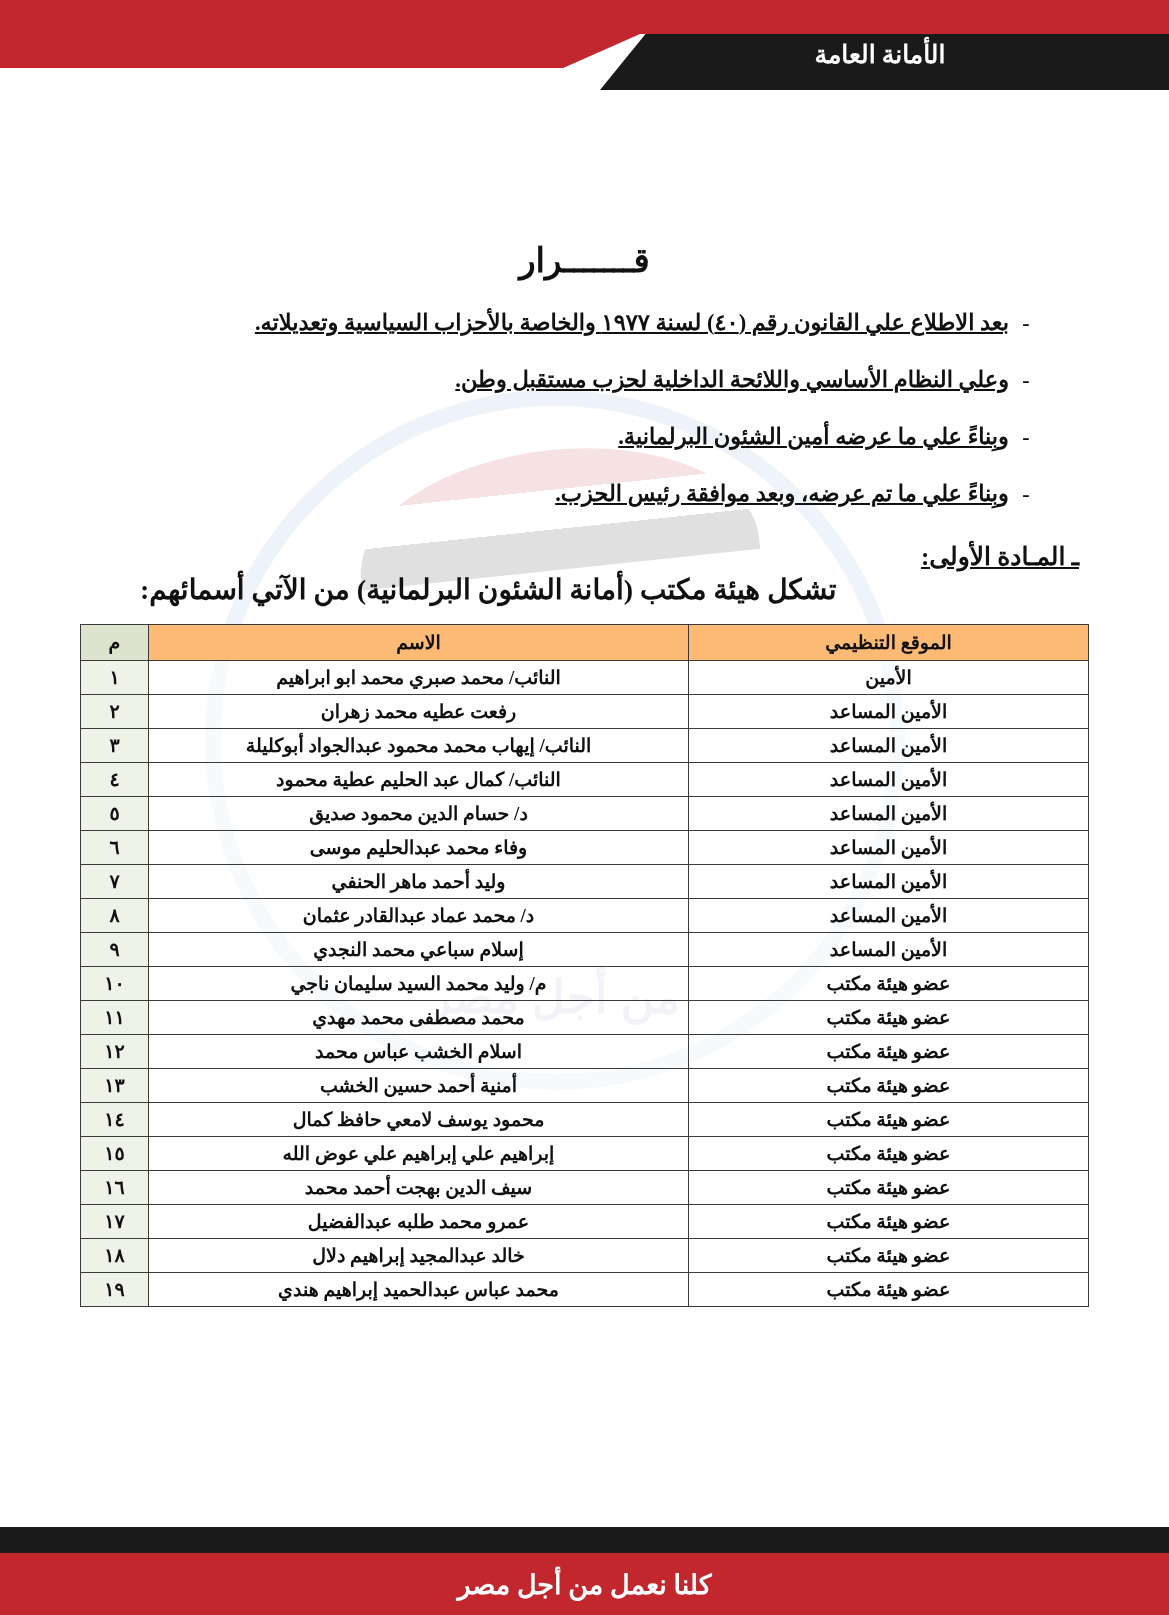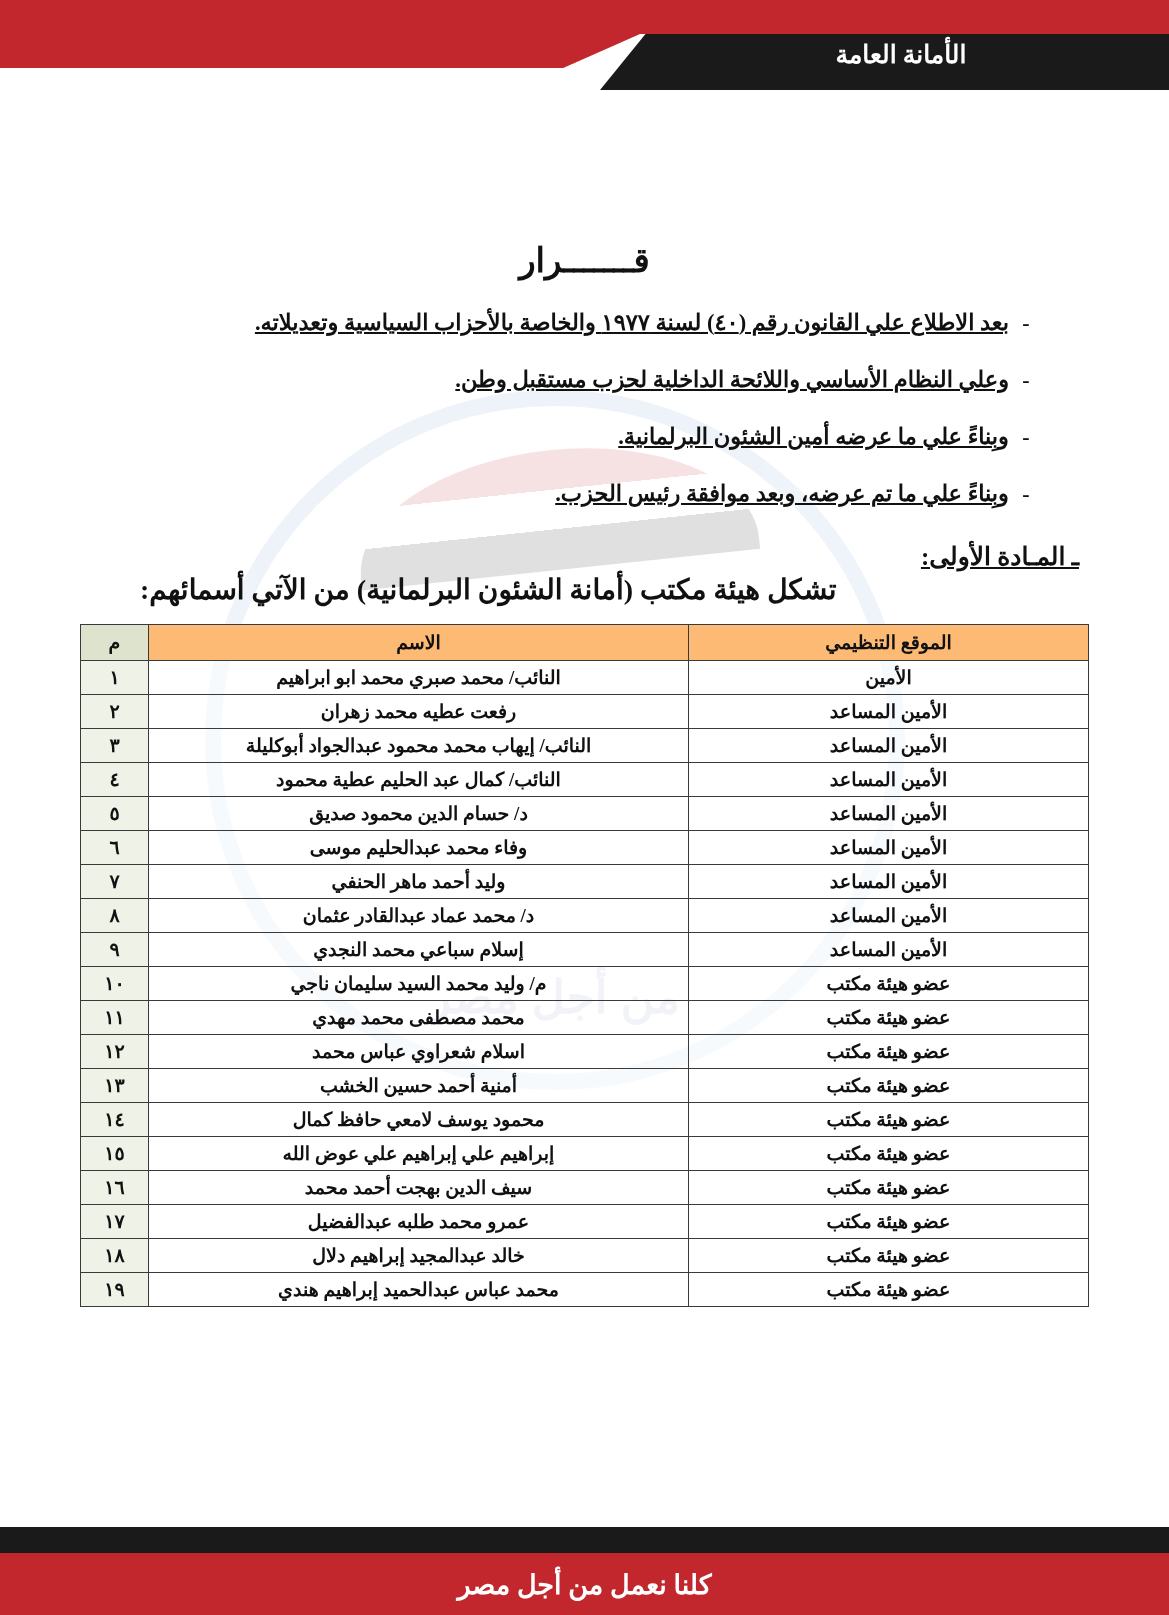--- a/index.html
+++ b/index.html
@@ -45,21 +45,21 @@
     position: absolute;
     top: 34px; left: 600px;
     width: 569px;
     height: 56px;
     background: #1a1a1a;
     clip-path: polygon(8% 0, 100% 0, 100% 100%, 0 100%);
   }
   .hdr-title {
     position: absolute;
     top: 40px;
-    left: 661px;
+    left: 640px;
     width: 480px;
     text-align: center;
     color: #ffffff;
     font-size: 25px;
     font-weight: bold;
     letter-spacing: 0.5px;
   }
 
   
   .logo-wrap {
@@ -419,21 +419,21 @@
             <td>م/ وليد محمد السيد سليمان ناجي</td>
             <td class="num">١٠</td>
           </tr>
           <tr>
             <td>عضو هيئة مكتب</td>
             <td>محمد مصطفى محمد مهدي</td>
             <td class="num">١١</td>
           </tr>
           <tr>
             <td>عضو هيئة مكتب</td>
-            <td>اسلام شعراوي عباس محمد</td>
+            <td>اسلام الخشب عباس محمد</td>
             <td class="num">١٢</td>
           </tr>
           <tr>
             <td>عضو هيئة مكتب</td>
             <td>أمنية أحمد حسين الخشب</td>
             <td class="num">١٣</td>
           </tr>
           <tr>
             <td>عضو هيئة مكتب</td>
             <td>محمود يوسف لامعي حافظ كمال</td>

